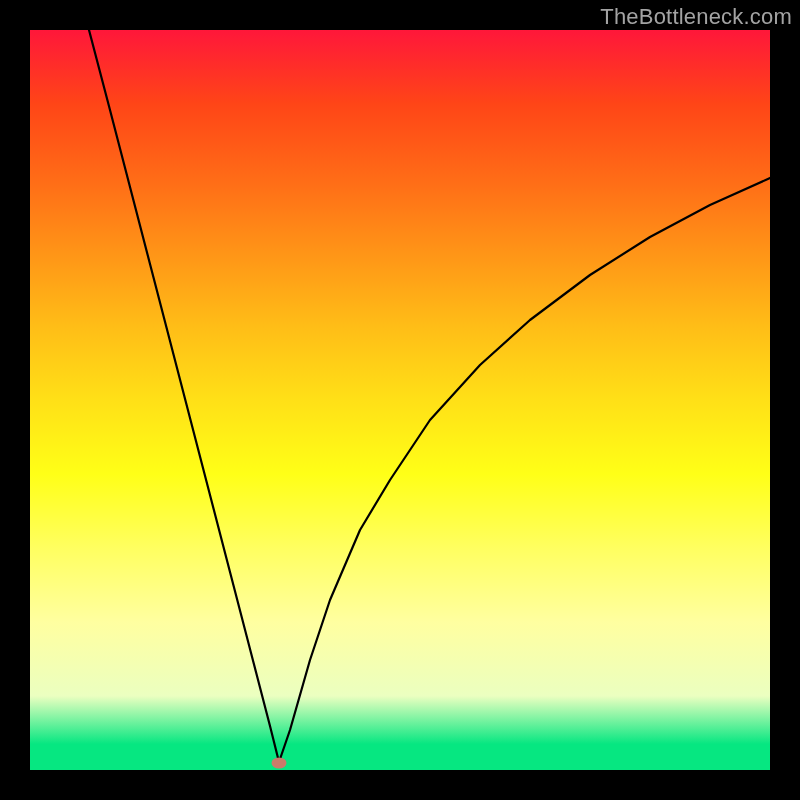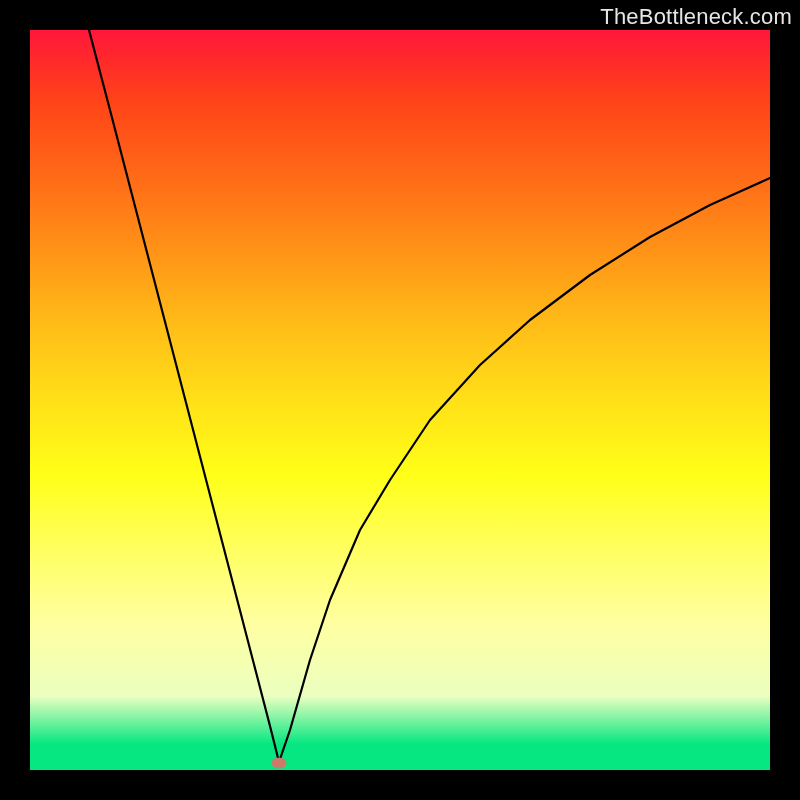--- a/index.html
+++ b/index.html
@@ -46,21 +46,21 @@
     background: #cb7b6a;
     border-radius: 50%;
     transform: translate(-50%, -50%);
     left: 249px;
     top: 733px;
   }
   .watermark {
     position: absolute;
     top: 4px;
     right: 8px;
-    color: #e5e5e5;
+    color: #a3a3a3;
     font-size: 22px;
     letter-spacing: 0.2px;
   }
 </style>
 </head>
 <body>
 
 <div class="plot-area">
   <svg class="curve" viewBox="0 0 740 740" preserveAspectRatio="none">
     <path id="curve-path" d="M59 0 L80 80 L100 157 L120 234 L140 311 L160 388 L180 465 L200 542 L220 619 L240 696 L249 732 L260 700 L280 630 L300 570 L330 500 L360 450 L400 390 L450 335 L500 290 L560 245 L620 207 L680 175 L740 148" fill="none" stroke="#000" stroke-width="2.2" stroke-linejoin="round" stroke-linecap="round"></path>

